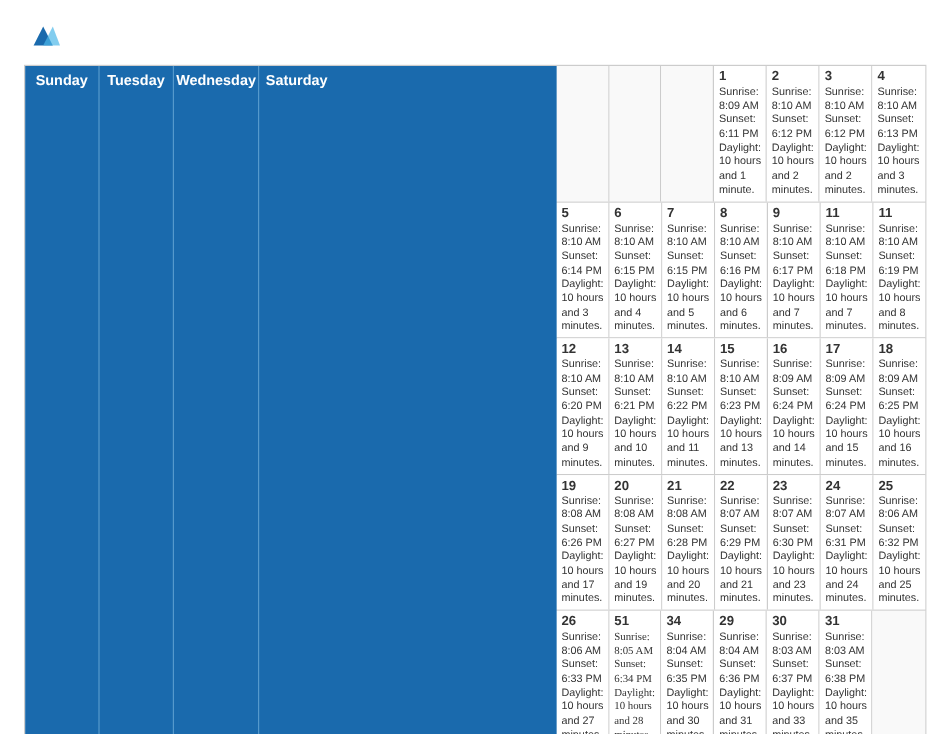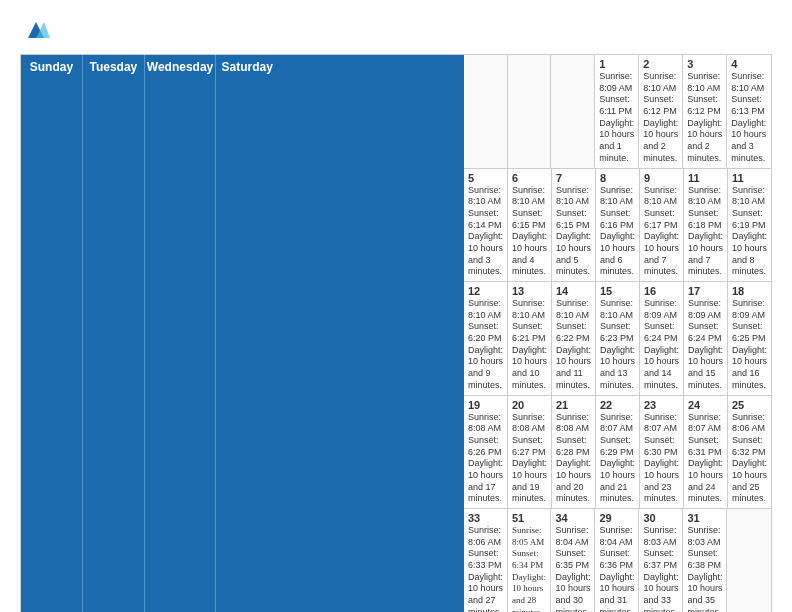--- a/index.html
+++ b/index.html
@@ -316,21 +316,21 @@
           <div class="cal-cell">
             <span class="day-num">25</span>
             <div class="day-info" style="white-space: pre-line;">Sunrise: 8:06 AM
 Sunset: 6:32 PM
 Daylight: 10 hours
 and 25 minutes.</div>
           </div>
         </div>
         <div class="cal-row">
           <div class="cal-cell">
-            <span class="day-num">33</span>
+            <span class="day-num">26</span>
             <div class="day-info" style="white-space: pre-line;">Sunrise: 8:06 AM
 Sunset: 6:33 PM
 Daylight: 10 hours
 and 27 minutes.</div>
           </div>
           <div class="cal-cell">
             <span class="day-num">51</span>
             <div class="day-info" style="white-space: pre-line; font-family: Liberation Serif, serif;">Sunrise: 8:05 AM
 Sunset: 6:34 PM
 Daylight: 10 hours

